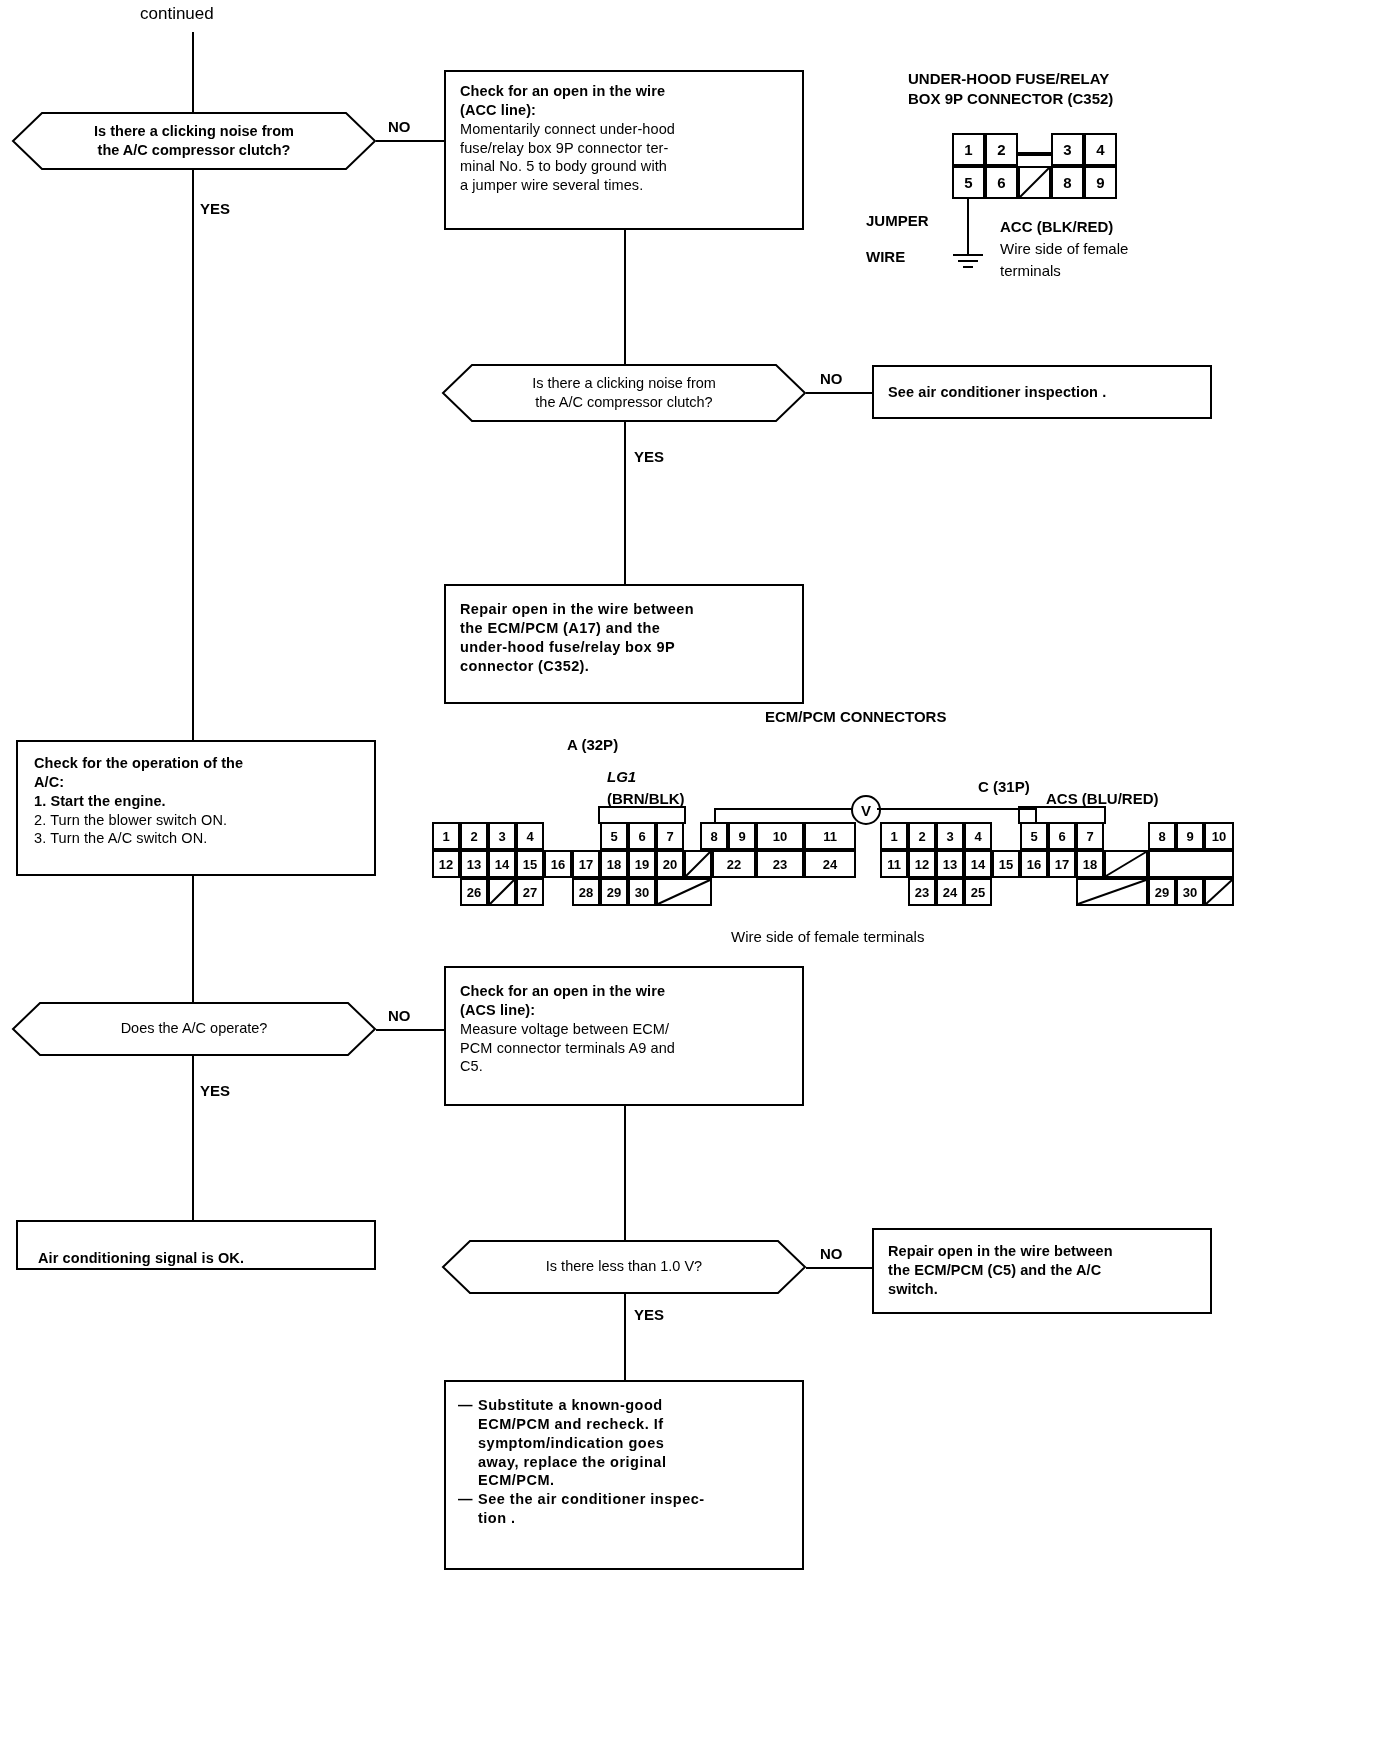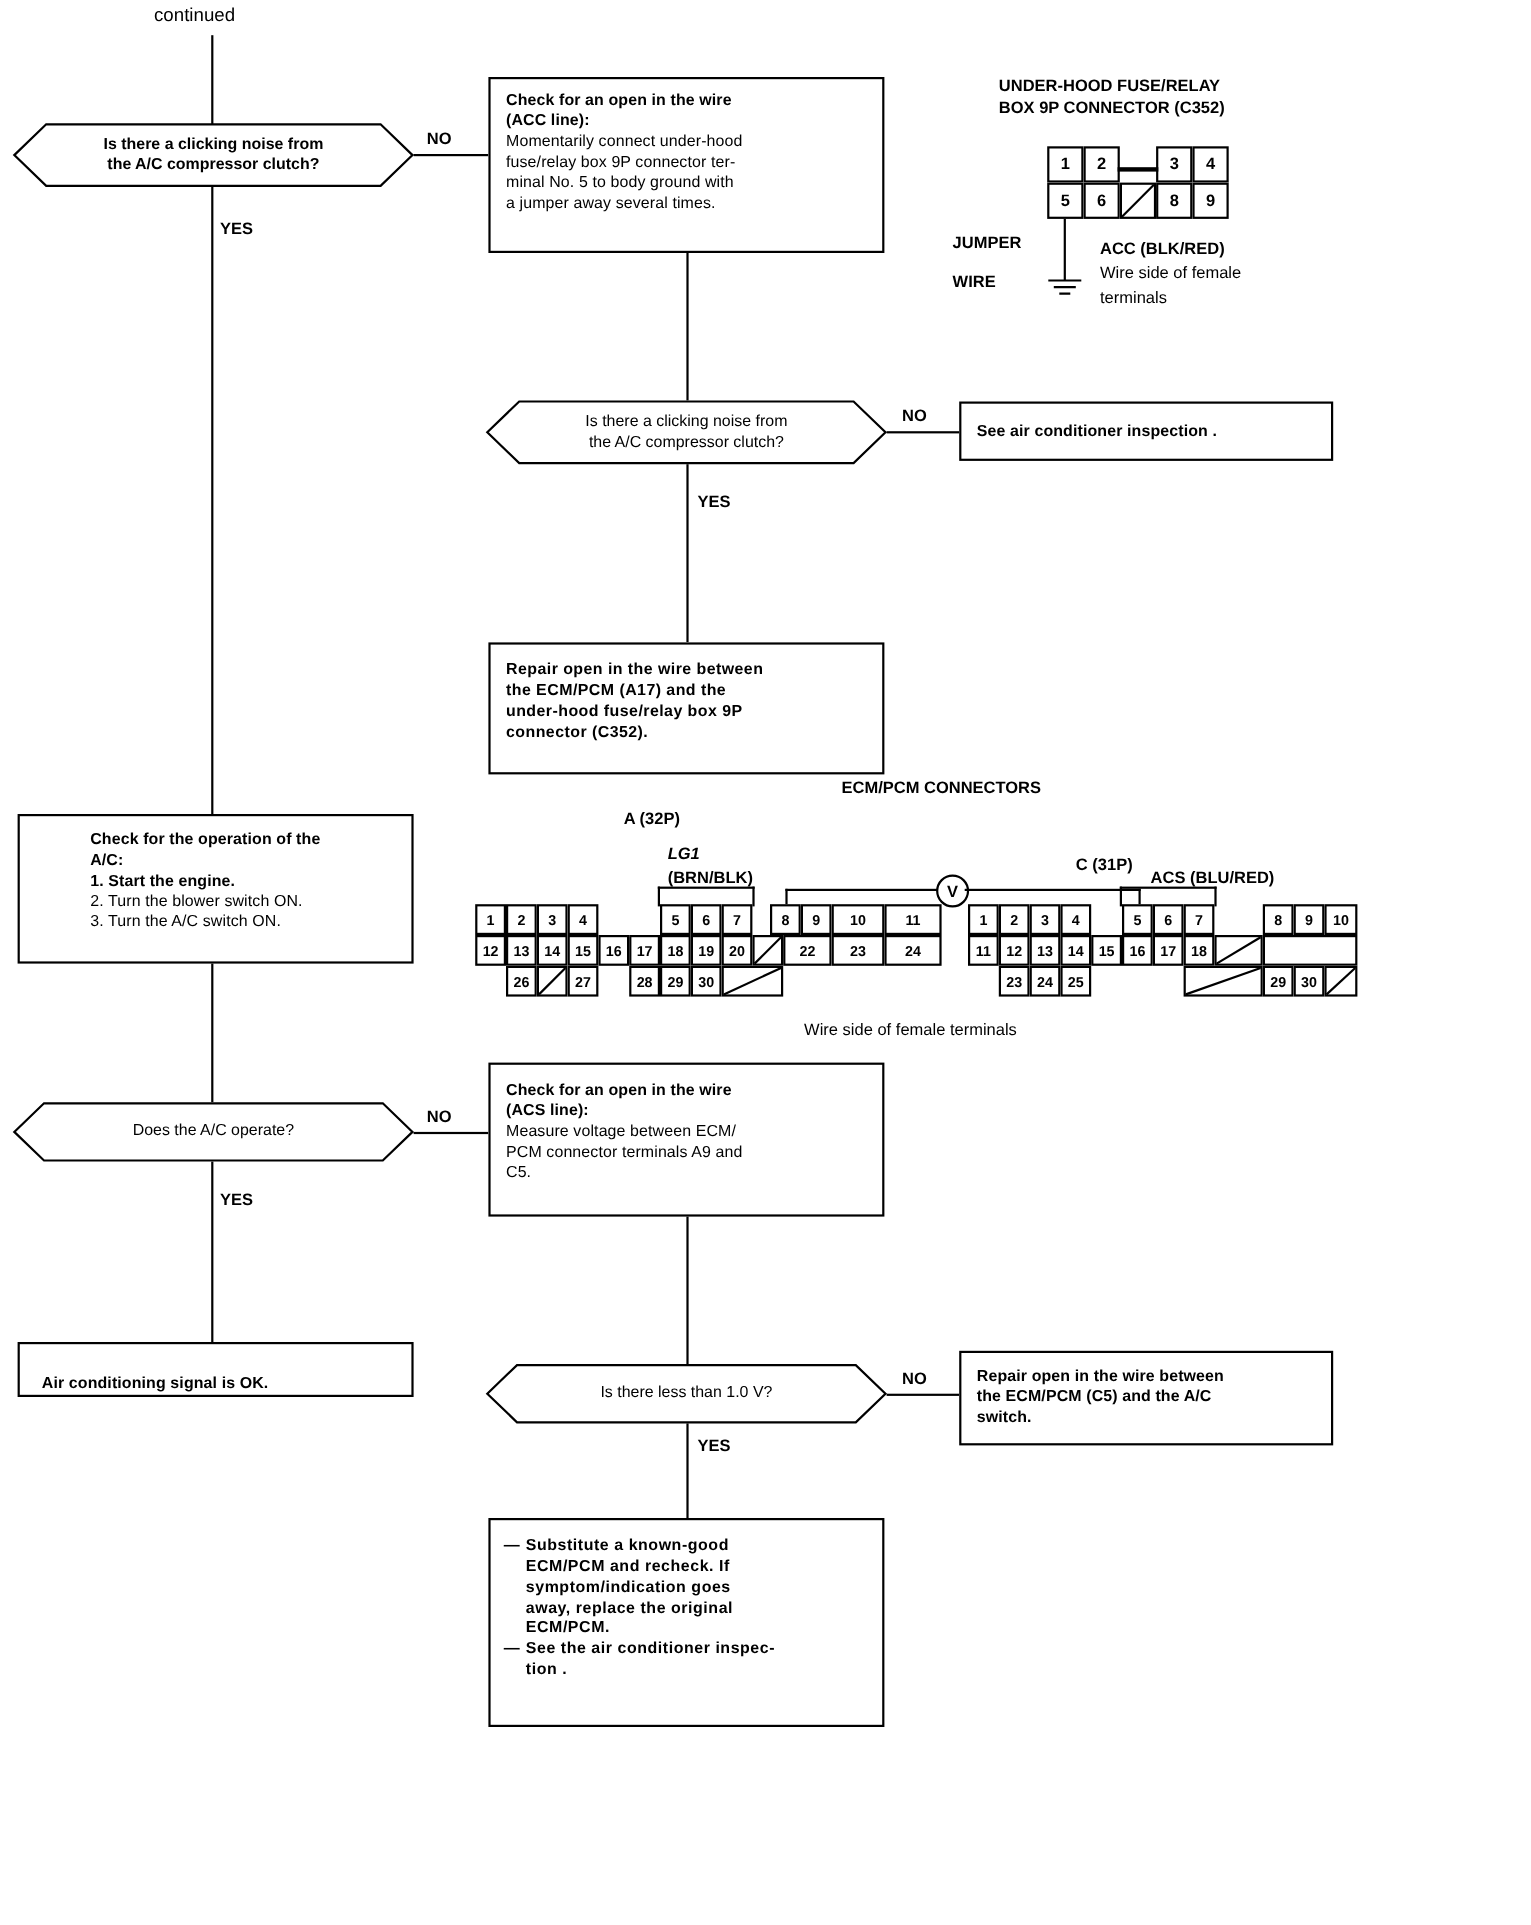--- a/index.html
+++ b/index.html
@@ -79,21 +79,21 @@
 <div class="vline" style="left:192px;top:170px;height:570px;"></div>
 <div class="lbl" style="left:200px;top:200px;font-size:15px;">YES</div>
 
 <div class="box" style="left:444px;top:70px;width:360px;height:160px;font-size:14.5px;">
   <div class="pad">
     <div>Check for an open in the wire</div>
     <div>(ACC line):</div>
     <div style="font-weight:normal;">Momentarily connect under-hood</div>
     <div style="font-weight:normal;">fuse/relay box 9P connector ter-</div>
     <div style="font-weight:normal;">minal No. 5 to body ground with</div>
-    <div style="font-weight:normal;">a jumper away several times.</div>
+    <div style="font-weight:normal;">a jumper wire several times.</div>
   </div>
 </div>
 
 <div class="vline" style="left:624px;top:230px;height:134px;"></div>
 
 <div class="lbl" style="left:908px;top:70px;font-size:15px;">UNDER-HOOD FUSE/RELAY</div>
 <div class="lbl" style="left:908px;top:90px;font-size:15px;">BOX 9P CONNECTOR (C352)</div>
 
 <div class="cell" style="left:952px;top:133px;width:33px;height:33px;font-size:15px;">1</div>
 <div class="cell" style="left:985px;top:133px;width:33px;height:33px;font-size:15px;">2</div>
@@ -250,21 +250,21 @@
 </svg>
 <div class="cell" style="left:1148px;top:878px;width:28px;height:28px;font-size:13px;">29</div>
 <div class="cell" style="left:1176px;top:878px;width:28px;height:28px;font-size:13px;">30</div>
 <div class="cell blank" style="left:1204px;top:878px;width:30px;height:28px;"></div>
 <svg class="diag" style="left:1204px;top:878px;" width="30" height="28">
   <line x1="2" y1="26" x2="28" y2="2" stroke="#000" stroke-width="2"></line>
 </svg>
 
 <div class="lbl-plain" style="left:731px;top:928px;font-size:15px;">Wire side of female terminals</div>
 
-<div class="box" style="left:16px;top:740px;width:360px;height:136px;font-size:14.5px;padding-left:48px;">
+<div class="box" style="left:16px;top:740px;width:360px;height:136px;font-size:14.5px;">
   <div class="pad" style="padding:12px 16px;">
     <div>Check for the operation of the</div>
     <div>A/C:</div>
     <div style="font-weight:bold;">1.  Start the engine.</div>
     <div style="font-weight:normal;">2.  Turn the blower switch ON.</div>
     <div style="font-weight:normal;">3.  Turn the A/C switch ON.</div>
   </div>
 </div>
 <div class="vline" style="left:192px;top:876px;height:126px;"></div>
 

